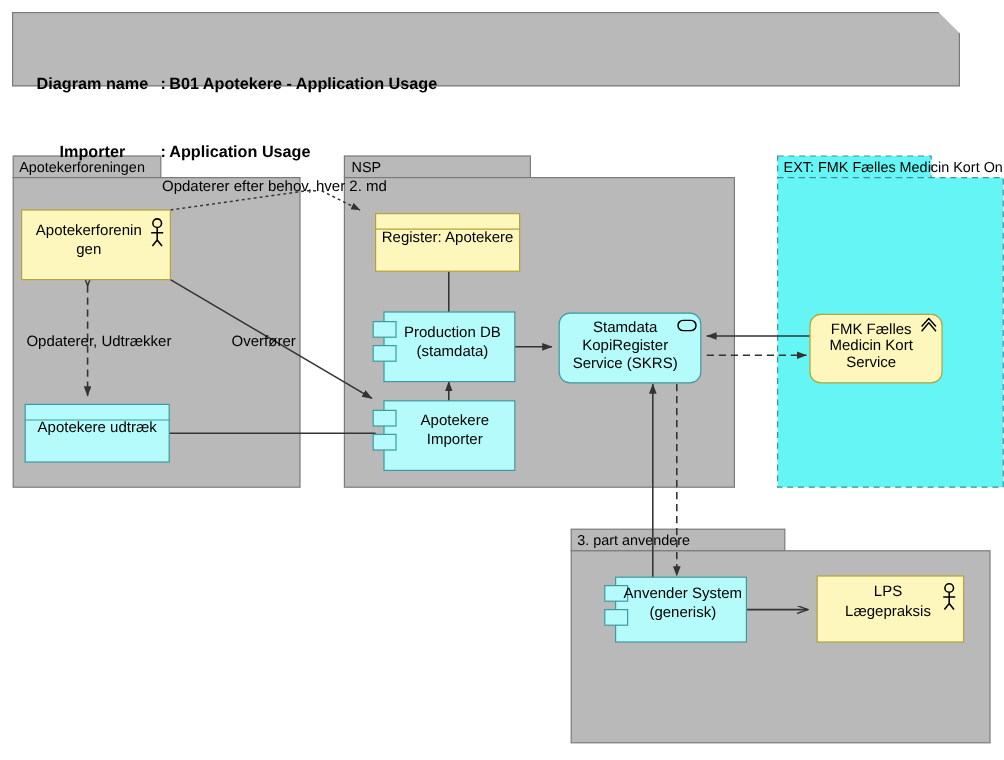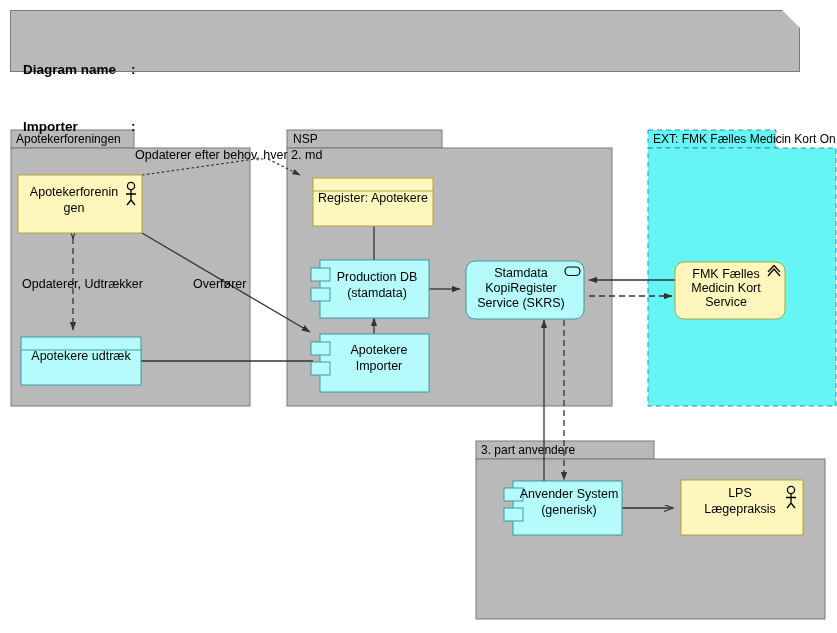--- a/index.html
+++ b/index.html
@@ -67,39 +67,41 @@
   }
   .title-rows {
     position: absolute;
     left: 12px; top: 11px;
     font-size: 13.5px;
     font-weight: bold;
     line-height: 19px;
     color: #000000;
     white-space: pre;
   }
-  .title-row { display: flex; }
+  .title-row { display: flex; text-align: center; }
   .title-key { display: inline-block; width: 108px; }
   .title-sep { display: inline-block; width: 10px; }
 </style>
 </head>
 <body>
 
 <div id="diagram-root">
 
   <div class="title-box">
     <div class="corner"></div>
     <div class="title-rows">
       <div class="title-row">
         <span class="title-key">Diagram name</span>
         <span class="title-sep">:</span>
+        <span>B01 Apotekere - Application Usage</span>
       </div>
       <div class="title-row">
         <span class="title-key">Importer</span>
         <span class="title-sep">:</span>
+        <span>Application Usage</span>
       </div>
     </div>
   </div>
 
   <svg width="837" height="633" viewBox="0 0 837 633">
     <defs>
       <marker id="arrowFilled" markerWidth="9" markerHeight="9" refX="8.2" refY="3.2" orient="auto" markerUnits="userSpaceOnUse">
         <path d="M0,0 L8.6,3.2 L0,6.4 z" fill="#333333"></path>
       </marker>
       <marker id="arrowFilledSm" markerWidth="8" markerHeight="8" refX="7.4" refY="2.9" orient="auto" markerUnits="userSpaceOnUse">

